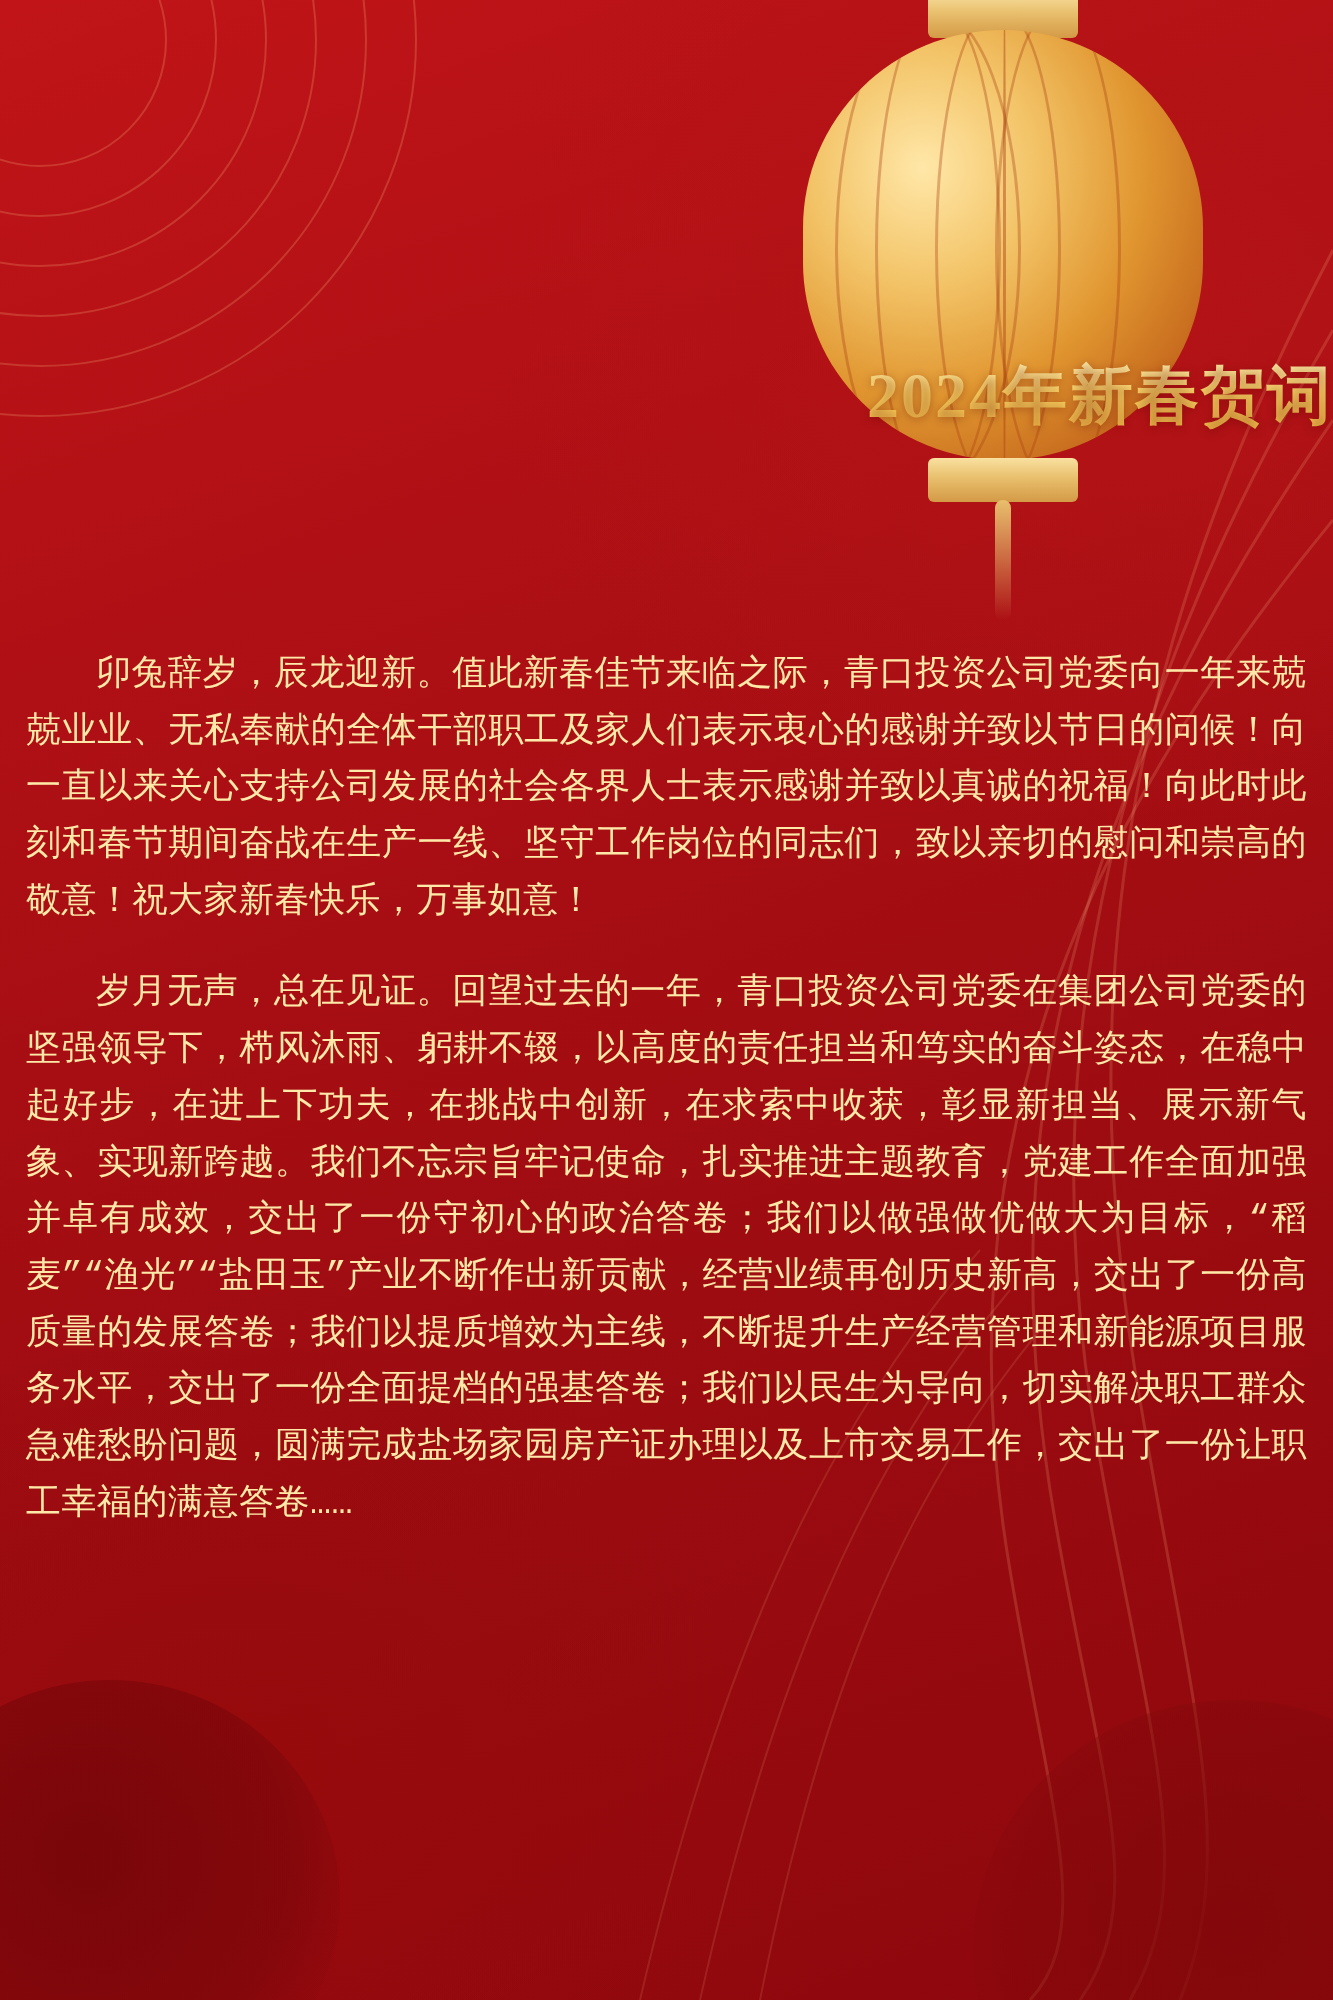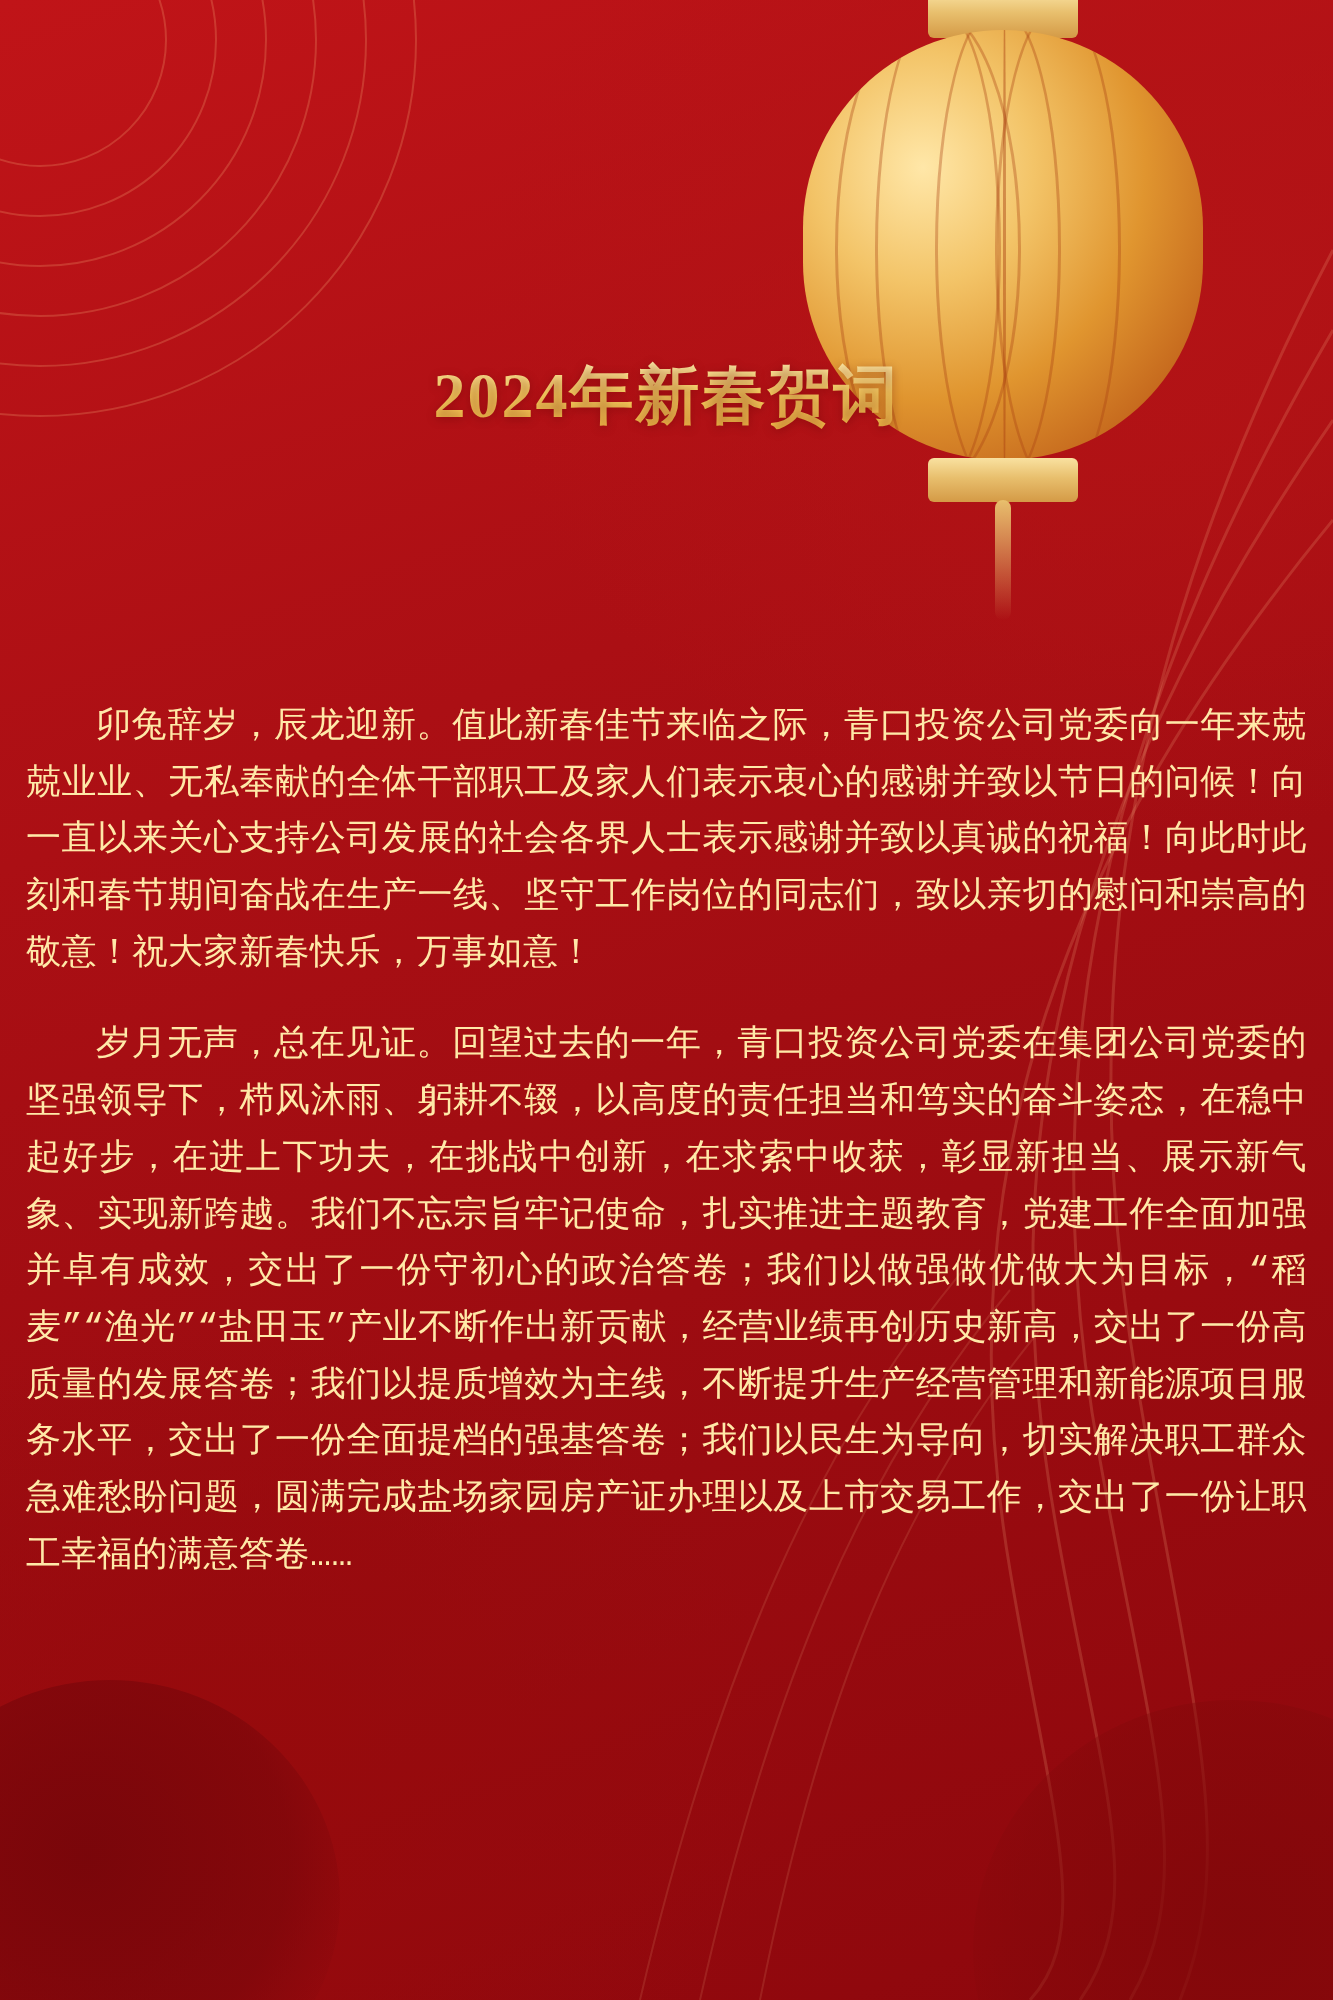--- a/index.html
+++ b/index.html
@@ -144,35 +144,35 @@
   .content {
     position: absolute;
     inset: 0;
     z-index: 5;
   }
   .title {
     position: absolute;
     top: 352px;
     left: 0;
     right: 0;
-    text-align: center;
+    text-align: right;
     font-family: "Liberation Serif", "DejaVu Serif", serif;
     font-weight: bold;
     font-size: 64px;
     letter-spacing: 2px;
     color: #ffe27a;
     background: linear-gradient(180deg, #fff3bf 0%, #ffd964 48%, #f0b441 100%);
     -webkit-background-clip: text;
     background-clip: text;
     -webkit-text-fill-color: transparent;
     text-shadow: 0 2px 10px rgba(90, 0, 0, 0.35);
   }
   .body-text {
     position: absolute;
-    top: 696px;
+    top: 644px;
     left: 26px;
     right: 26px;
     color: #ffe9a8;
     font-size: 35px;
     line-height: 1.62;
     text-align: justify;
     text-justify: inter-ideograph;
     letter-spacing: 0.5px;
   }
   .para {

